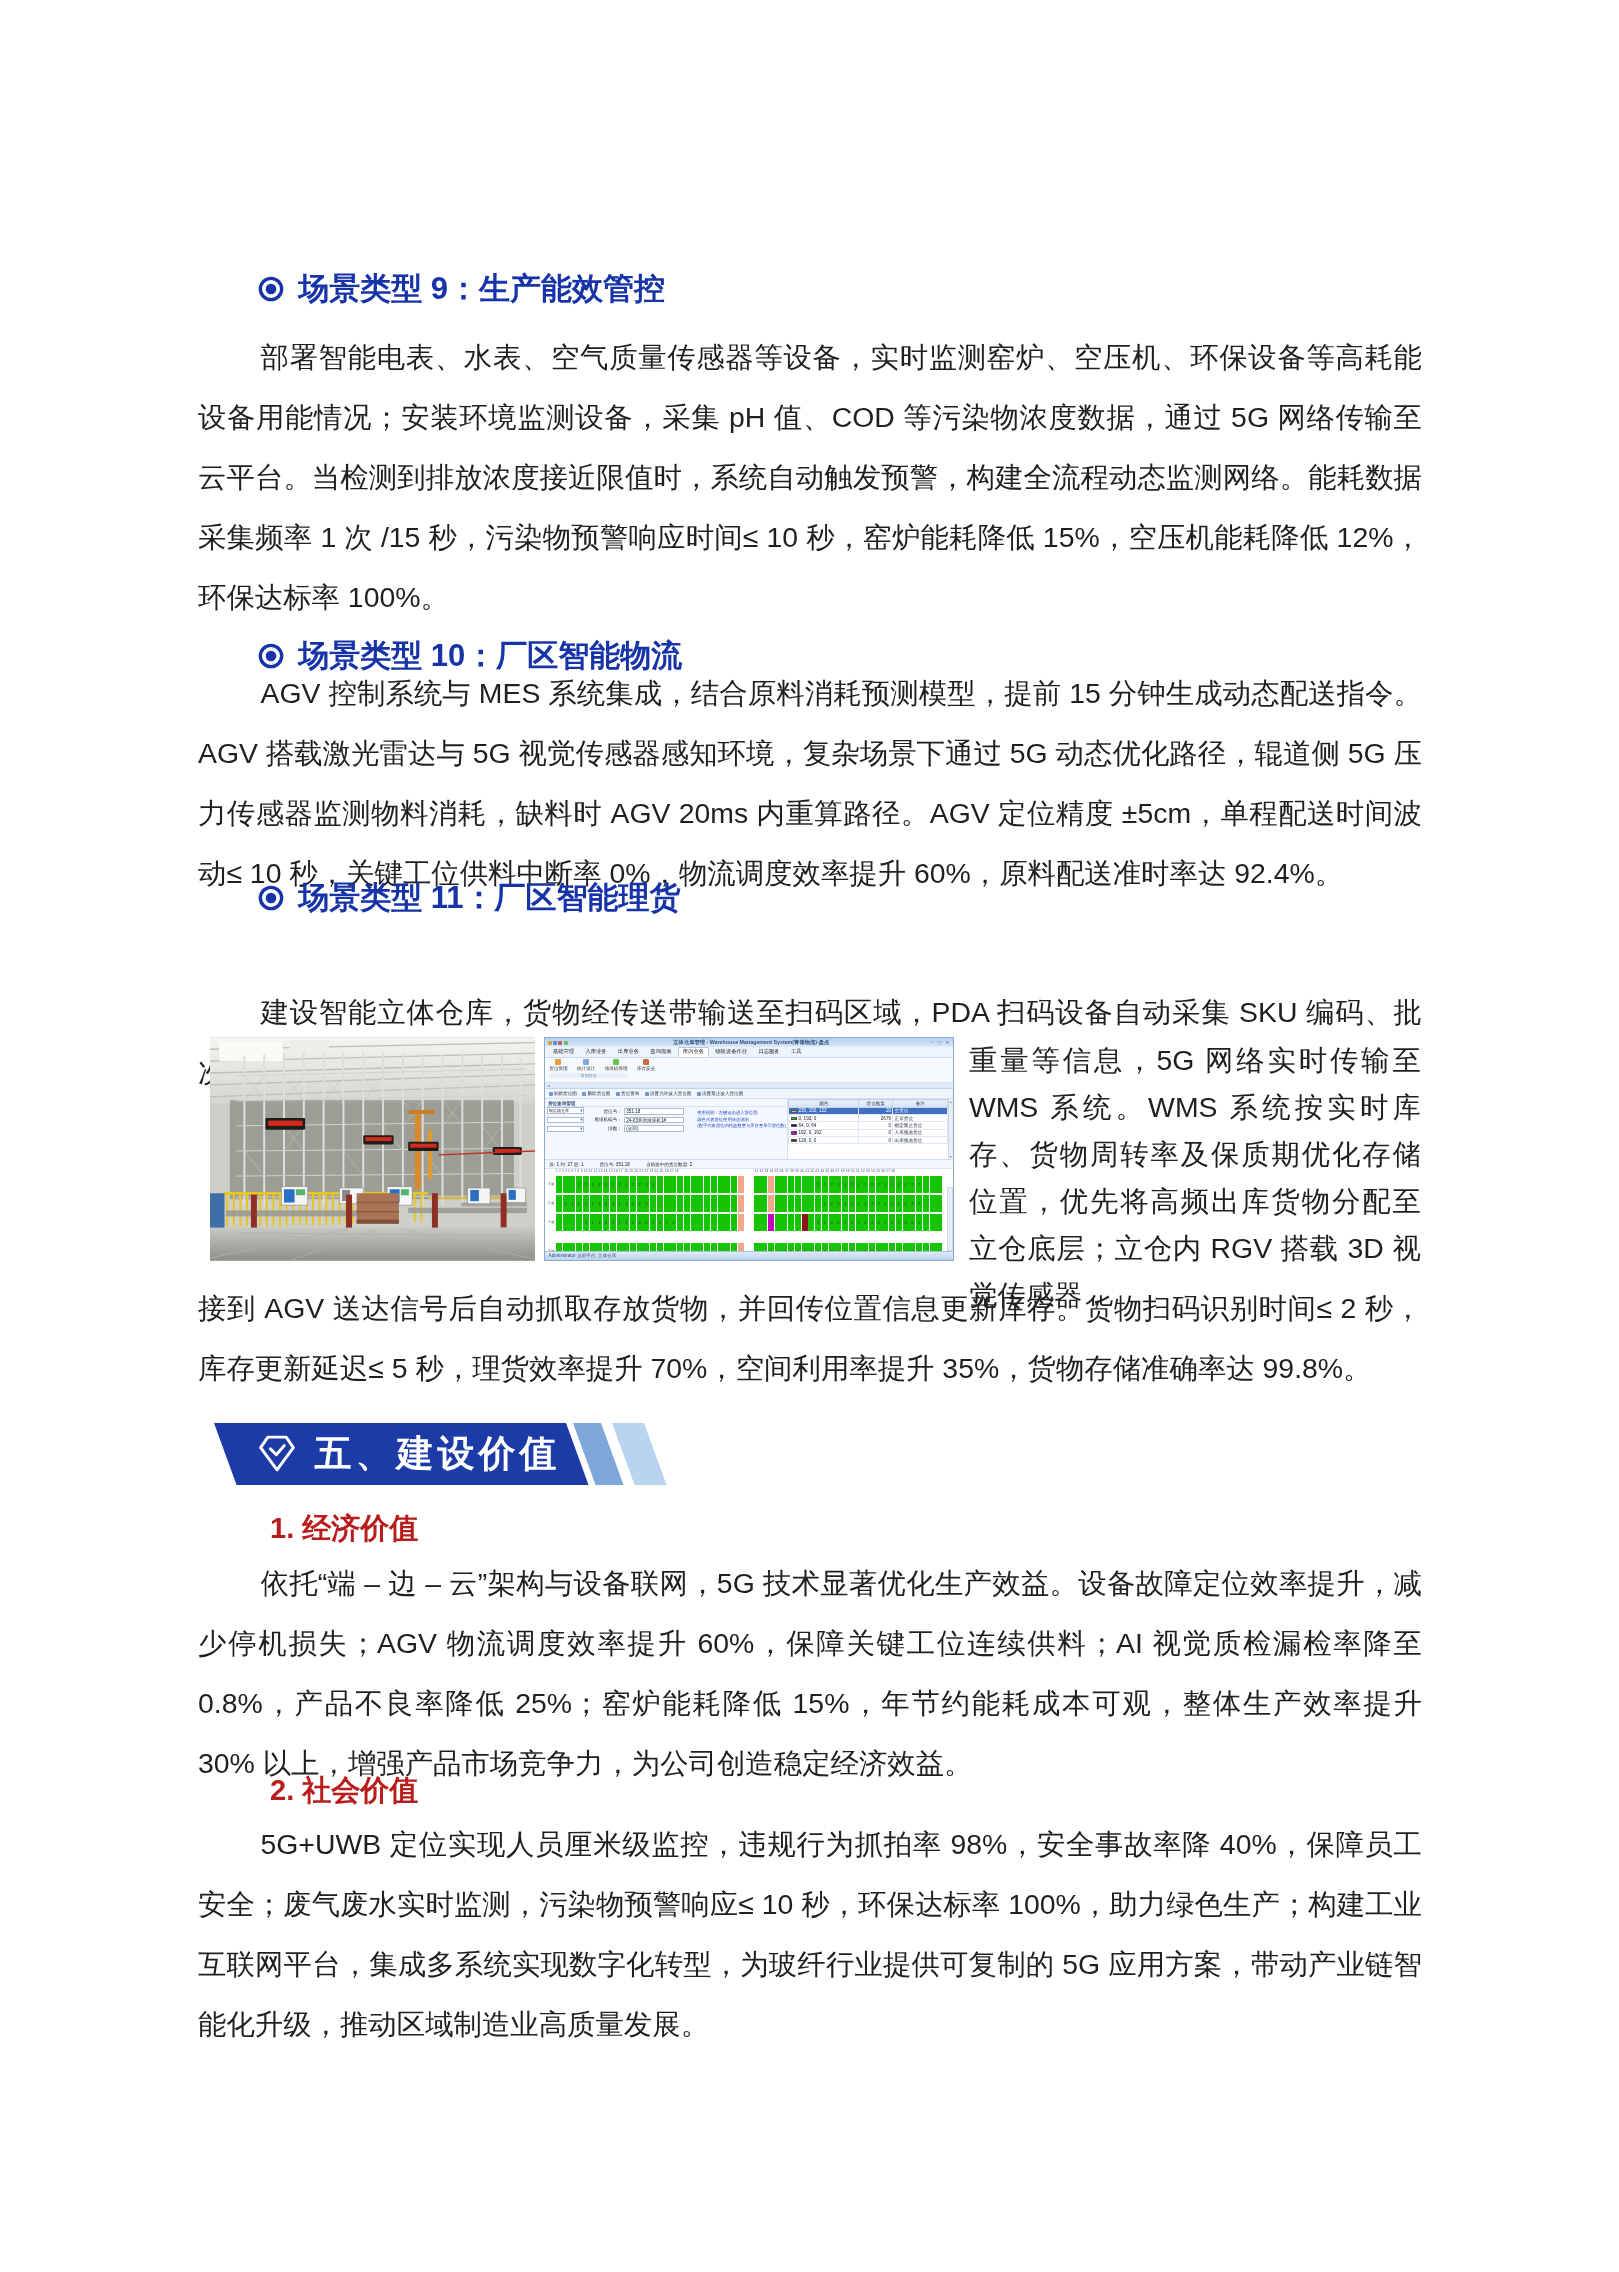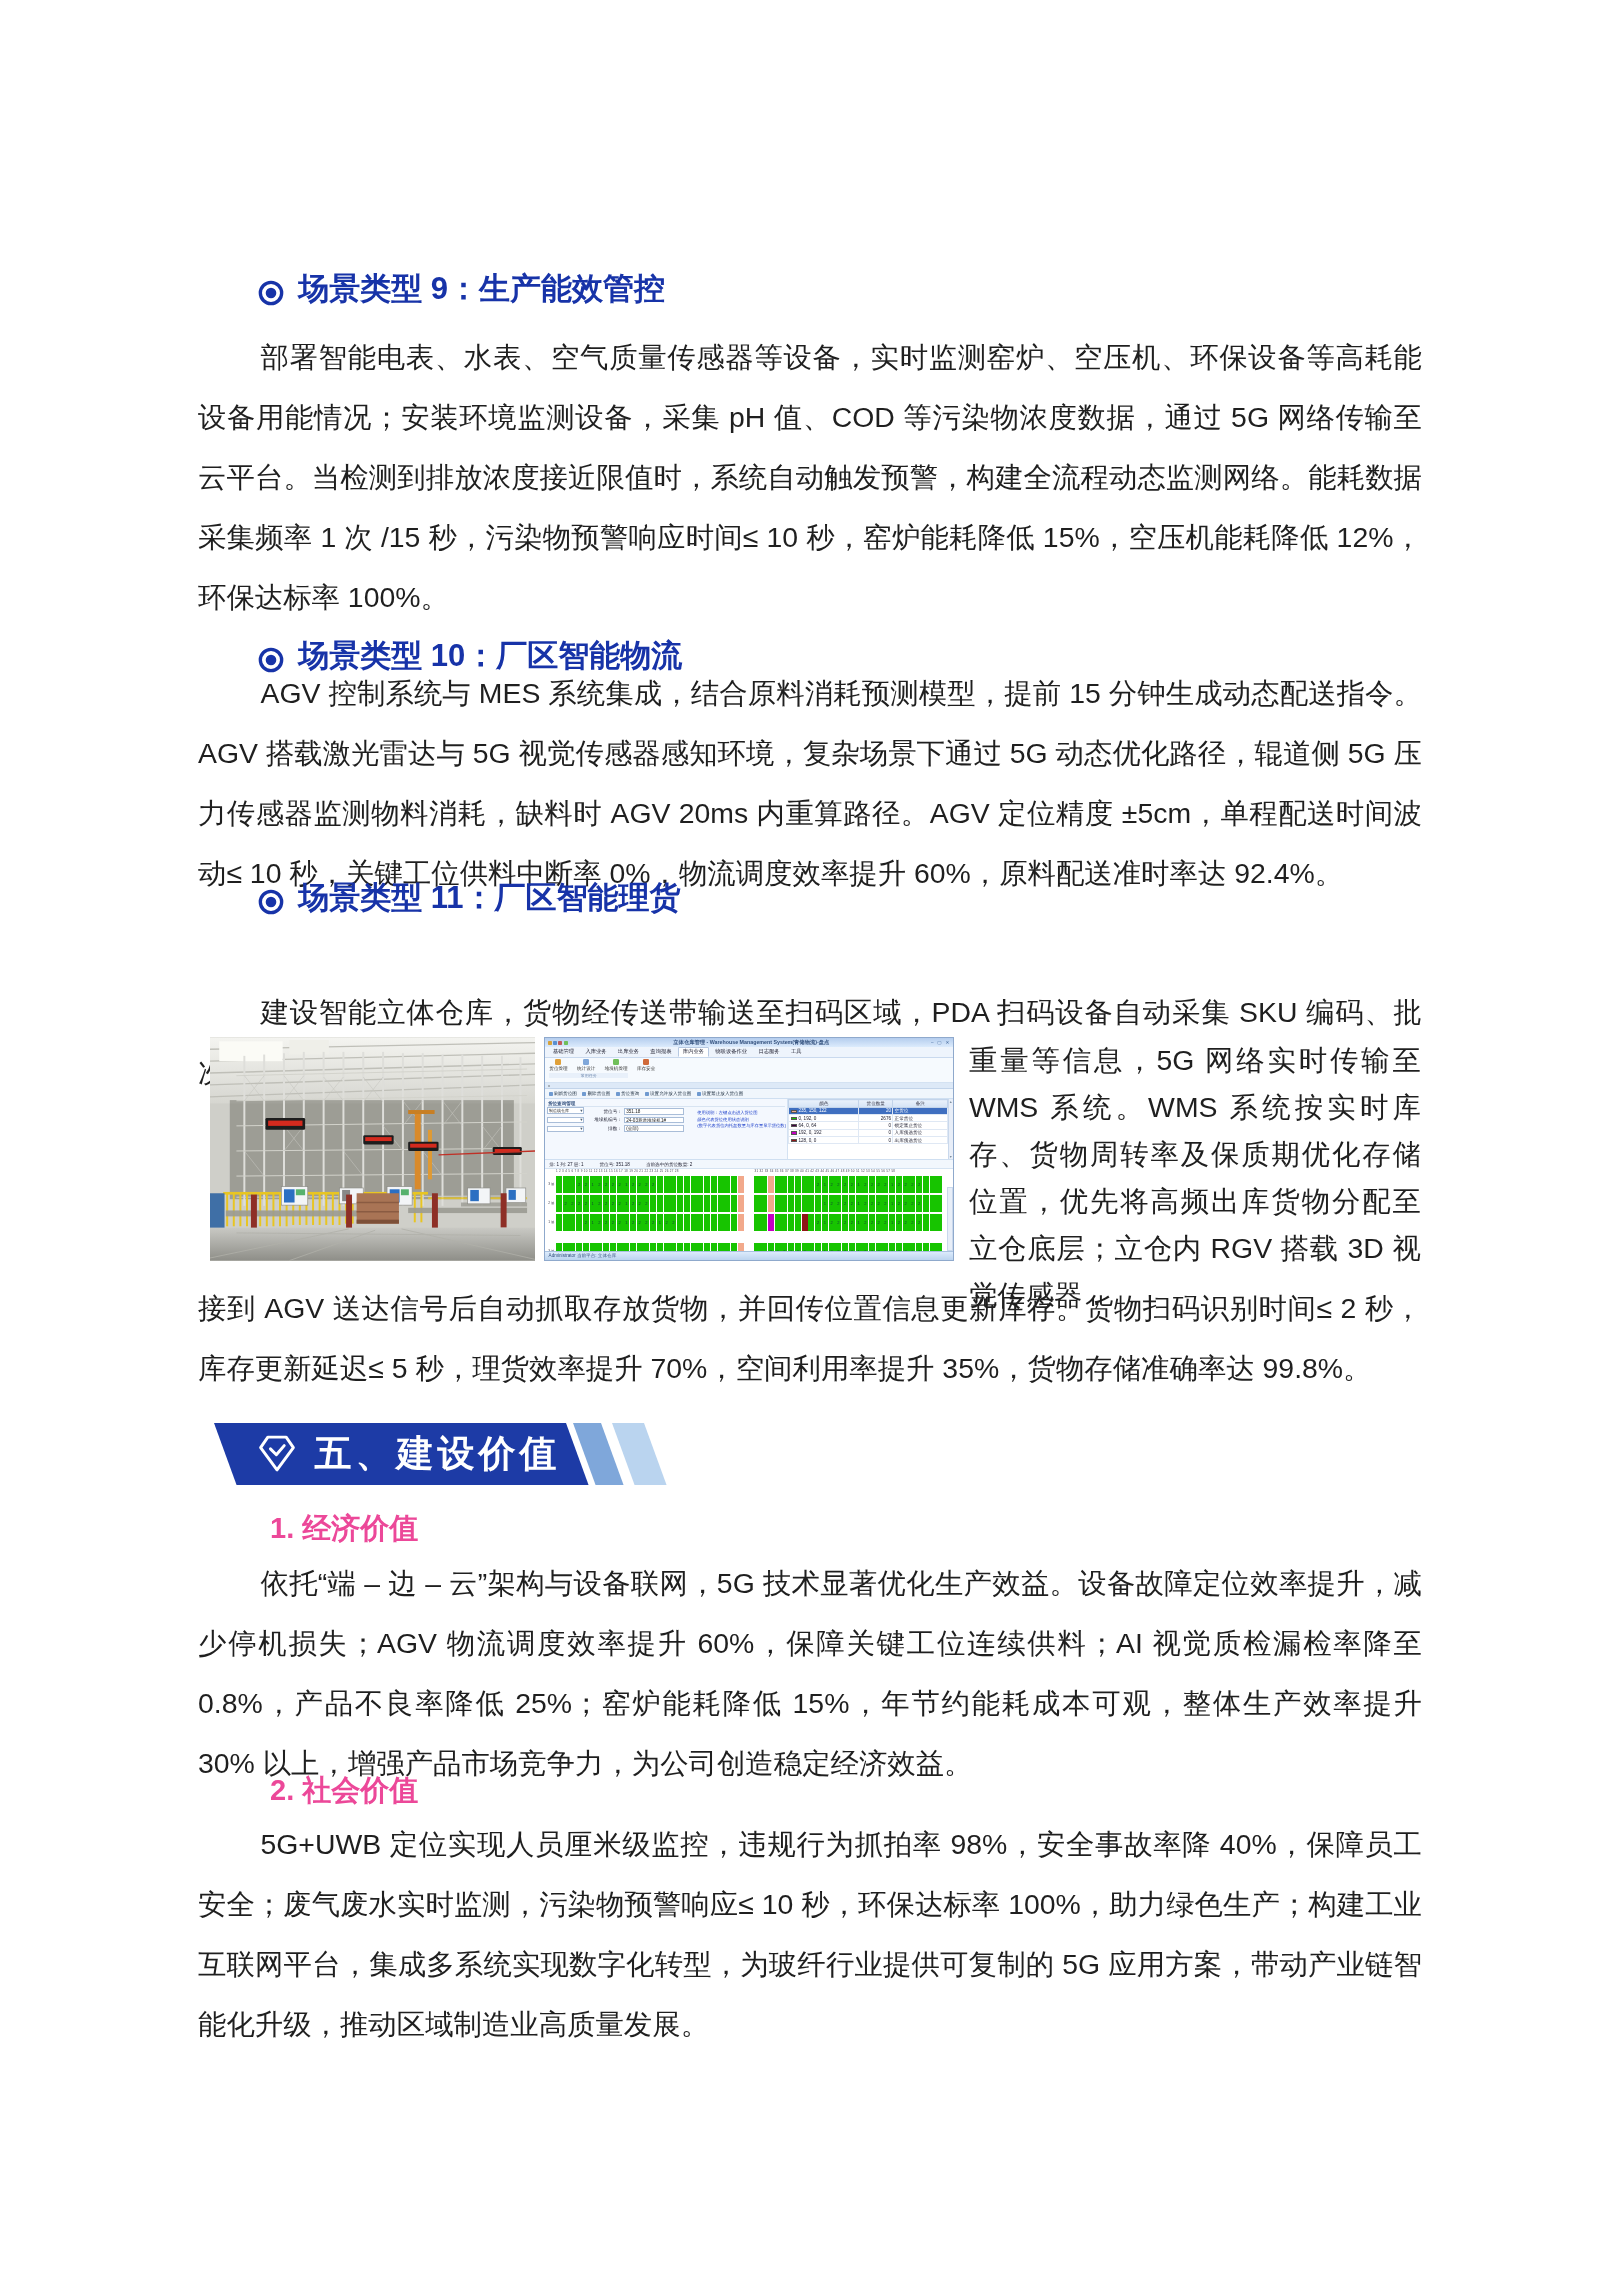--- a/index.html
+++ b/index.html
@@ -1,21 +1,21 @@
 <!DOCTYPE html>
 <html style="font-size:10.6px"><head>
 <meta charset="utf-8">
 <style>
   * { margin:0; padding:0; box-sizing:border-box; }
   html,body { background:#ffffff; }
   body { width:1620px; height:2273px; position:relative; font-family:"Liberation Sans","DejaVu Sans",sans-serif; color:#1f1f1f; }
   .page { position:absolute; inset:0; background:#fff; overflow:hidden; }
 
   
-  .scene-heading { position:absolute; left:257px; display:flex; align-items:flex-end; gap:13.2px;
+  .scene-heading { position:absolute; left:257px; display:flex; align-items:center; gap:13.2px;
     color:#1733a8; font-size:31px; font-weight:700; line-height:1.2; white-space:nowrap; }
   .bullet-icon { display:inline-flex; width:28px; height:28px; }
 
   
   .body-p { position:absolute; left:198px; width:1224px; font-size:28.4px; line-height:60px;
     text-align:justify; color:#1f1f1f; }
   .indent { text-indent:2.2em; }
 
   
   .media-row { position:absolute; left:210px; top:1037px; width:1212px; height:228px; display:flex; }
@@ -90,21 +90,21 @@
     transform:skewX(20deg); transform-origin:0 0; }
   .banner-inner { transform:skewX(-20deg); transform-origin:0 0; height:100%; display:flex; align-items:center;
     padding-left:44px; gap:18.5px; }
   .banner-title { color:#fff; font-family:"Liberation Serif","DejaVu Serif",serif; font-weight:700;
     font-size:37px; letter-spacing:4px; white-space:nowrap; }
   .banner-stripe { position:absolute; top:1423px; height:62px; transform:skewX(20deg); transform-origin:0 0; }
   .banner-stripe.s1 { left:573px; width:28px; background:#7fa7da; }
   .banner-stripe.s2 { left:612px; width:32px; background:#bad4ef; }
 
   
-  .sub-heading { position:absolute; left:270px; font-size:29px; font-weight:700; color:#ec4899; line-height:1.2; white-space:nowrap; }
+  .sub-heading { position:absolute; left:270px; font-size:29px; font-weight:700; color:#b91c1c; line-height:1.2; white-space:nowrap; }
 </style>
 </head>
 <body>
 
 <div class="page">
 
   <h2 class="scene-heading" style="top:270px">
     <span class="bullet-icon">
       <svg width="28" height="28" viewBox="0 0 42 42">
           <circle cx="21" cy="21" r="16" fill="none" stroke="#1733a8" stroke-width="5"></circle>

